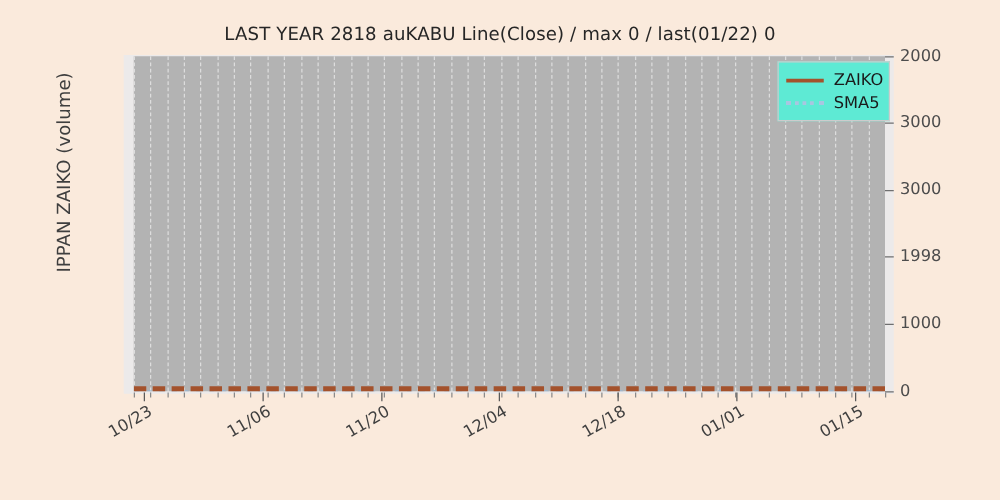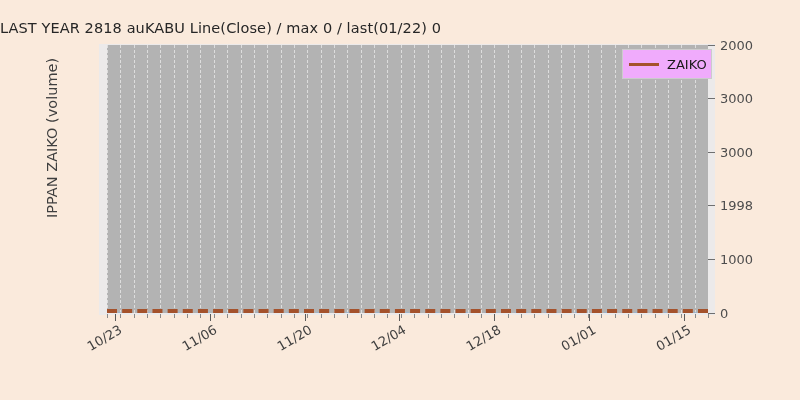--- a/index.html
+++ b/index.html
@@ -19,21 +19,21 @@
     height: 400px;
     background: #faeadc;
   }
 
   
   #chart-title {
     position: absolute;
     left: 0;
     top: 20px;
     width: 800px;
-    text-align: left;
+    text-align: center;
     font-size: 14.5px;
     color: #262626;
     letter-spacing: 0.1px;
     white-space: nowrap;
   }
 
   
   
   #axes-frame {
     position: absolute;
@@ -193,21 +193,21 @@
     color: #3f3f3f;
   }
 
   
   #legend {
     position: absolute;
     left: 622px;
     top: 49px;
     width: 90px;
     padding: 5px 7px 5px 6px;
-    background: #f0abfc;
+    background: #5eead4;
     border: 1px solid #cccccc;
     box-sizing: border-box;
   }
   .legend-row {
     display: flex;
     align-items: center;
     height: 18px;
   }
   .legend-swatch {
     width: 30px;
@@ -379,15 +379,19 @@
       <div class="x-label" style="left: 351.2px; width: 38px;">12/18</div>
       <div class="x-label" style="left: 446px; width: 38px;">01/01</div>
       <div class="x-label" style="left: 540.8px; width: 38px;">01/15</div>
     </div>
 
   <div id="legend">
     <div class="legend-row">
       <span class="legend-swatch swatch-zaiko"></span>
       <span class="legend-label">ZAIKO</span>
     </div>
+    <div class="legend-row">
+      <span class="legend-swatch swatch-sma5"></span>
+      <span class="legend-label">SMA5</span>
+    </div>
   </div>
 
 </div>
 
 </body></html>

